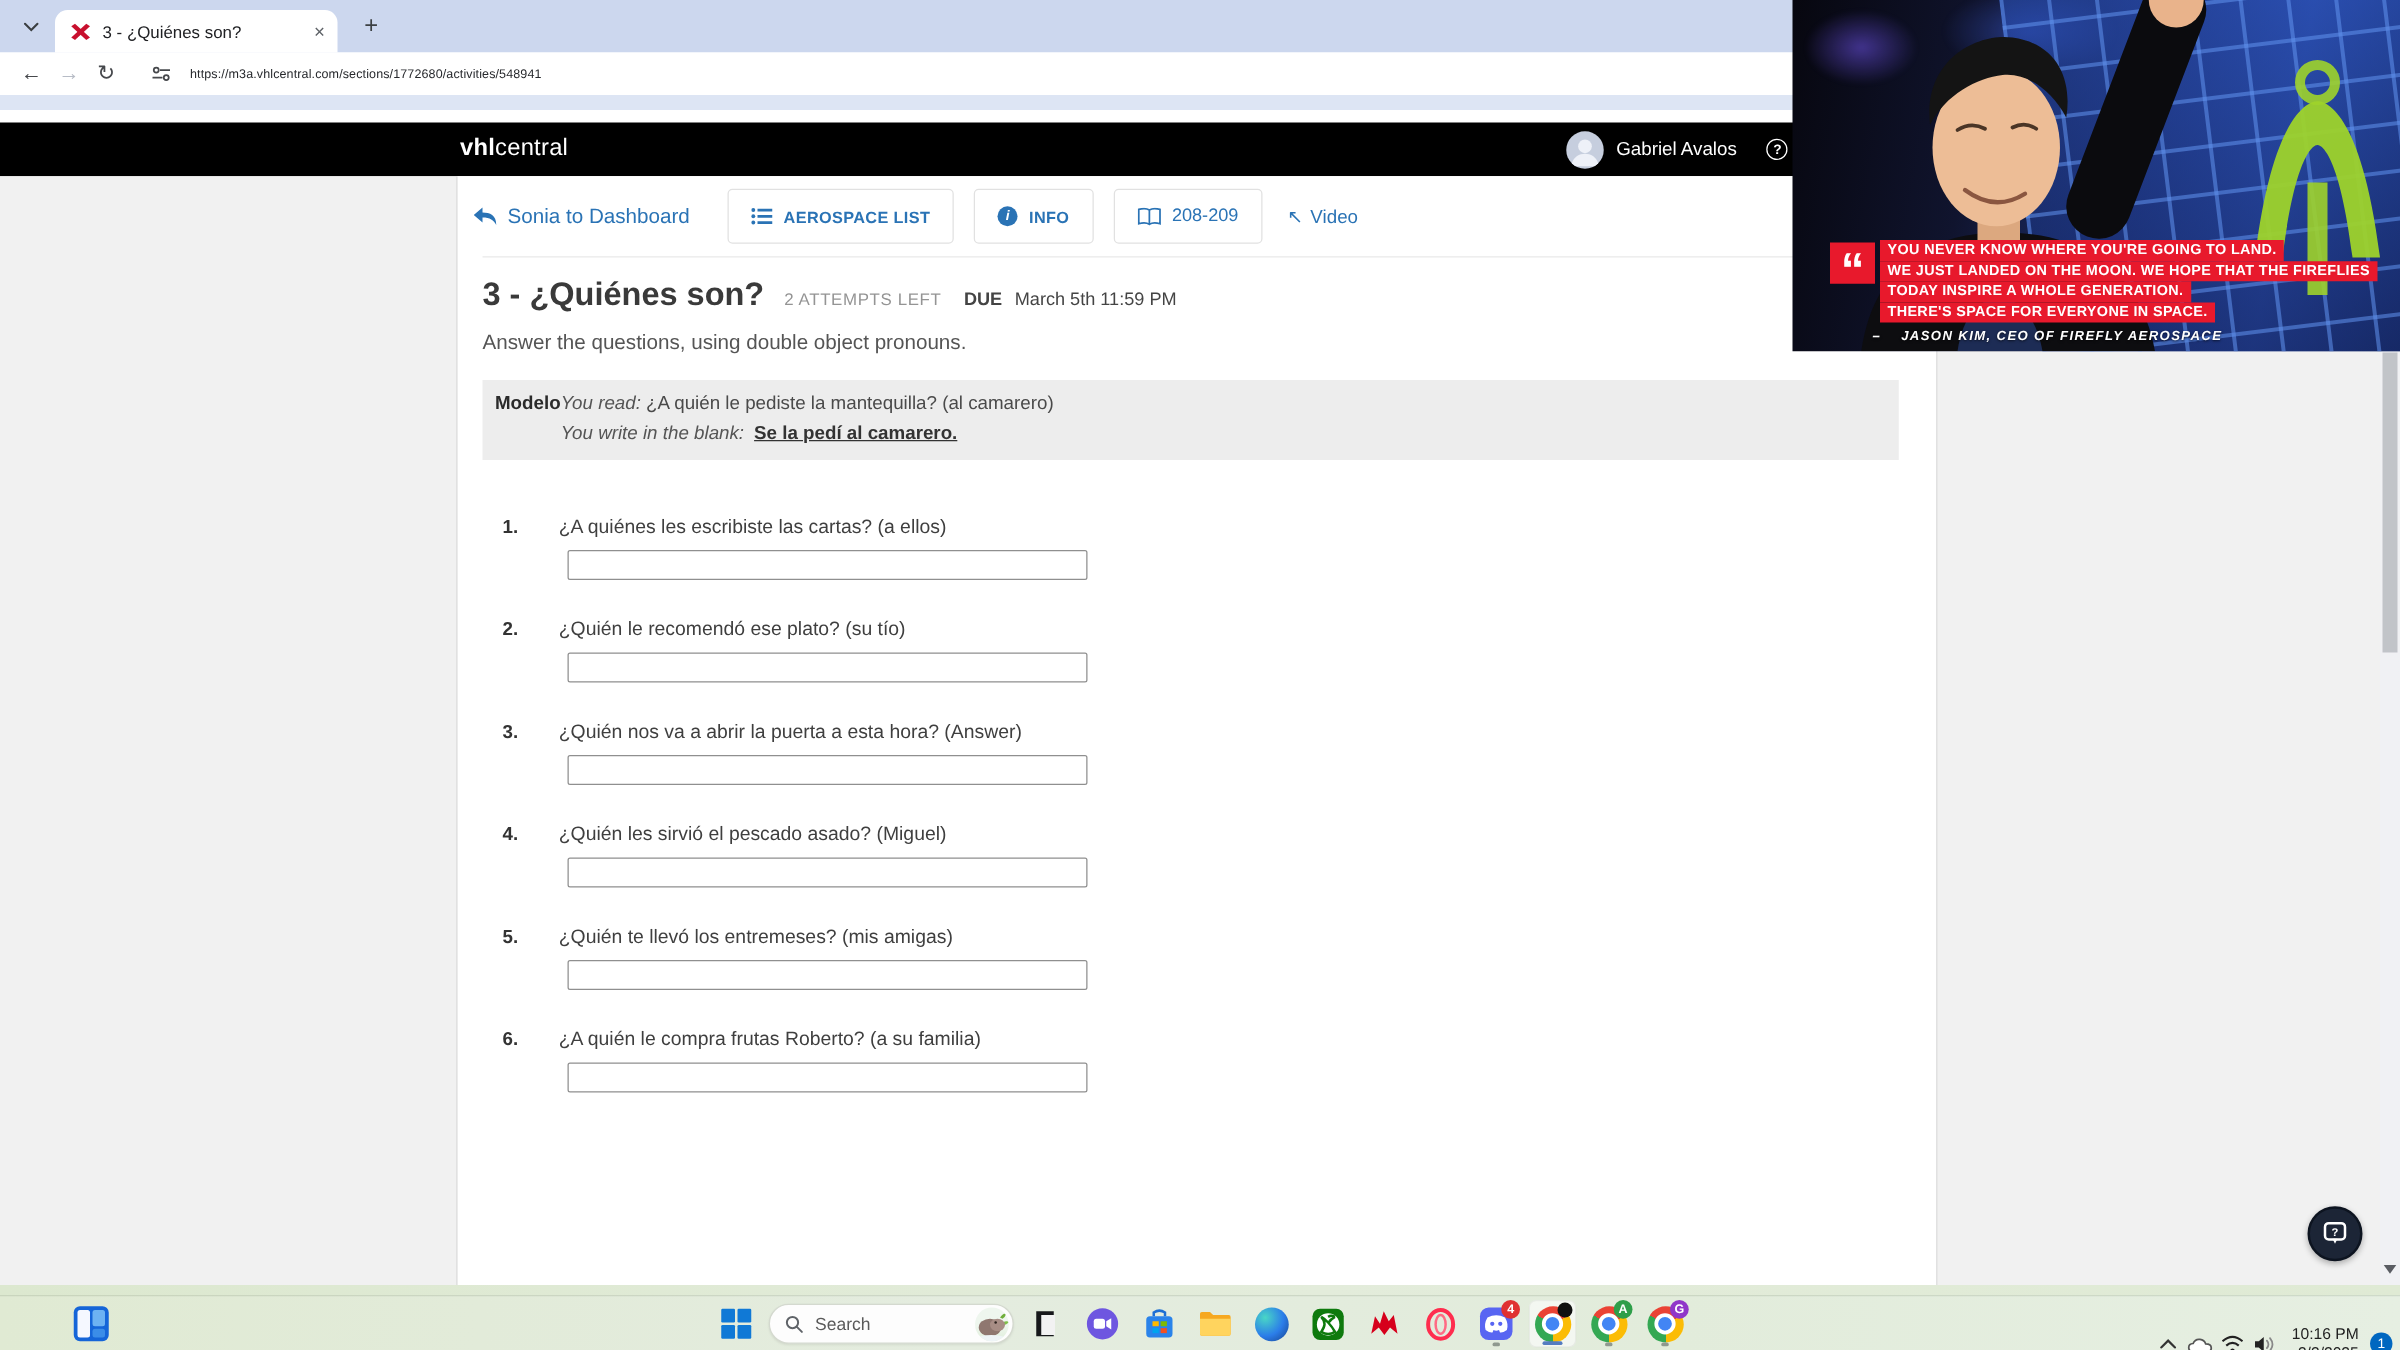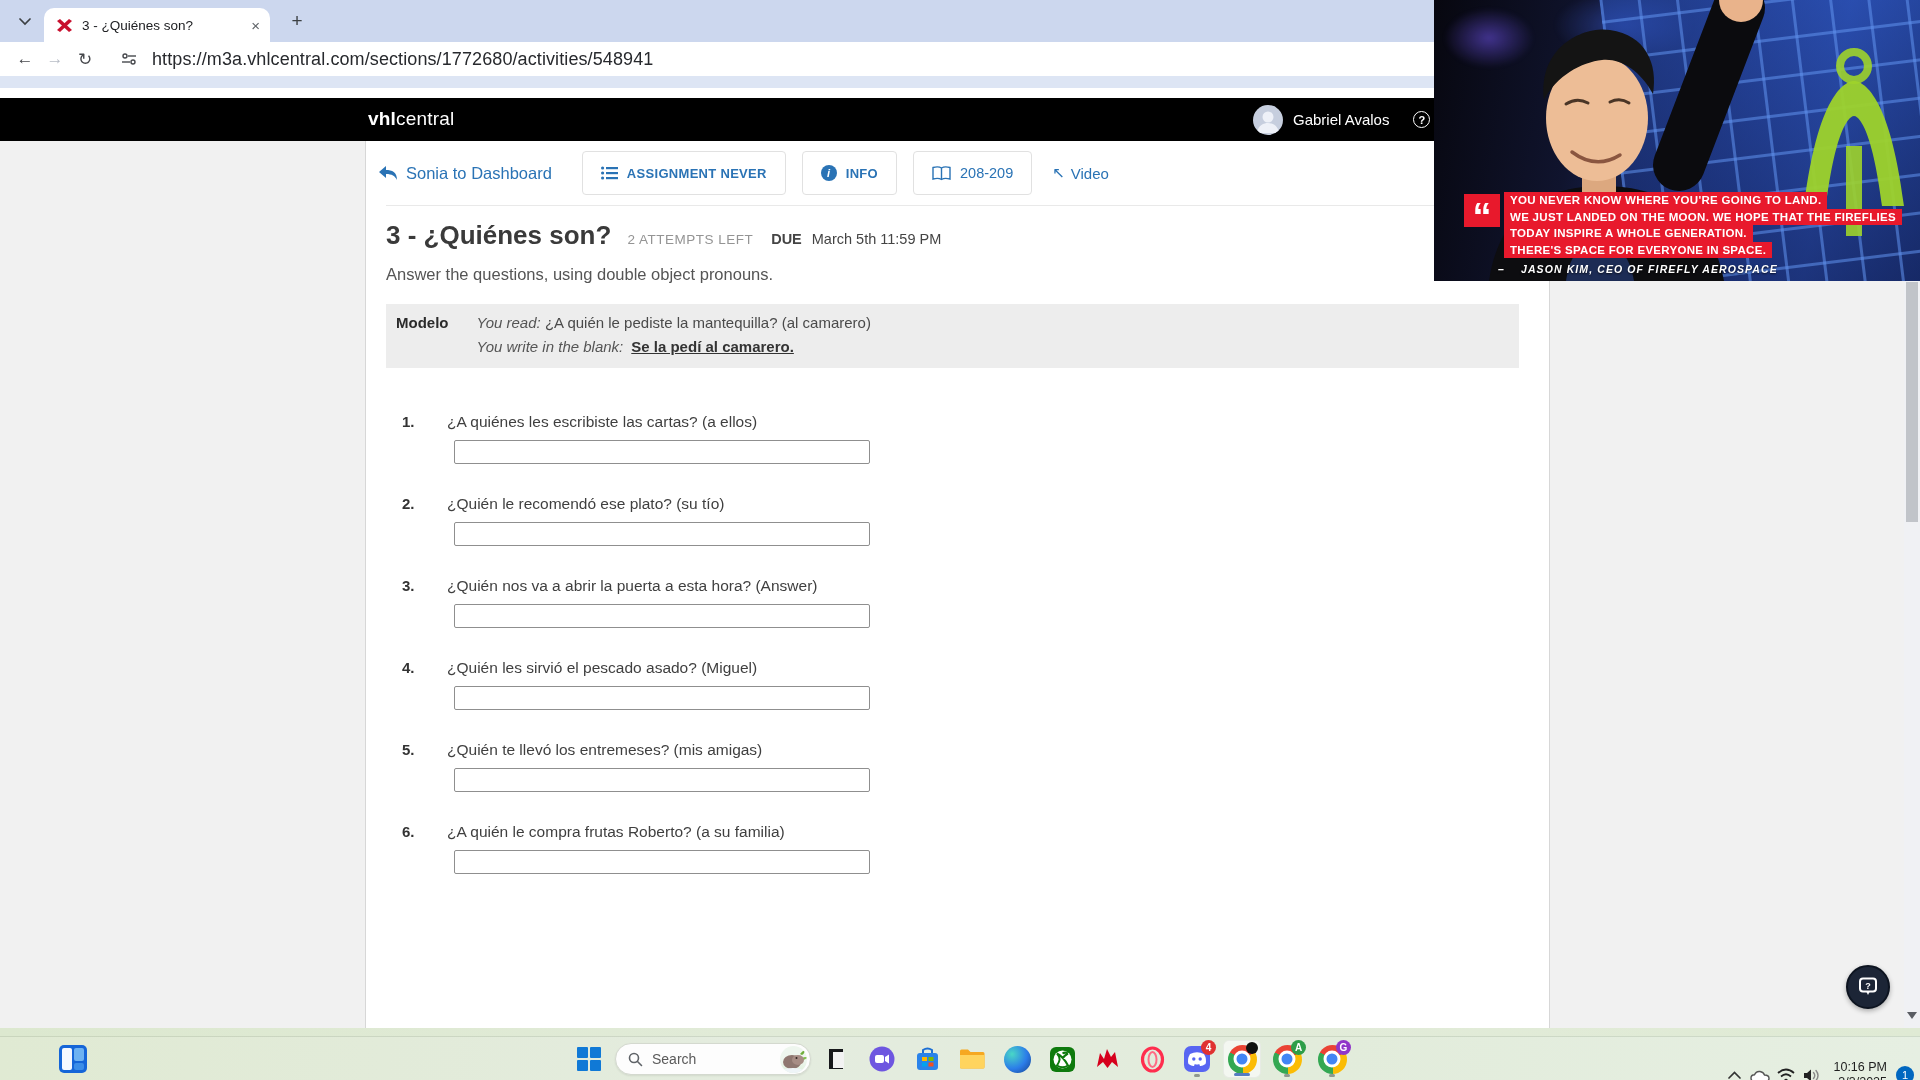--- a/index.html
+++ b/index.html
@@ -12,21 +12,21 @@
   .tab { position:absolute; left:44px; top:8px; width:226px; height:34px; background:#fff; border-radius:10px 10px 0 0; display:flex; align-items:center; padding:0 10px 0 12px; }
   .tab-favicon { width:17px; height:17px; margin-right:9px; flex:0 0 auto; }
   .tab-title { font-size:13.5px; color:#202124; white-space:nowrap; overflow:hidden; text-overflow:ellipsis; flex:1; }
   .tab-close { font-size:15px; color:#5f6368; margin-left:8px; cursor:default; }
   .new-tab { position:absolute; left:284px; top:8px; width:26px; height:26px; font-size:19px; color:#3c4043; display:flex; align-items:center; justify-content:center; }
   .toolbar { position:absolute; left:0; top:42px; width:1920px; height:34px; background:#fff; display:flex; align-items:center; }
   .nav-ico { width:30px; height:30px; display:flex; align-items:center; justify-content:center; font-size:17px; color:#46484c; }
   .nav-ico.back { margin-left:10px; }
   .nav-ico.fwd { color:#b7bcc6; }
   .siteinfo { width:26px; height:26px; margin-left:16px; display:flex; align-items:center; justify-content:center; }
-  .url-text { font-size:18px; color:#27292d; margin-left:10px; letter-spacing:.1px; }
+  .url-text { font-size:10px; color:#27292d; margin-left:10px; letter-spacing:.1px; }
   .chrome-strip { position:absolute; left:0; top:76px; width:1920px; height:12px; background:#dde5f4; }
   .page-white-strip { position:absolute; left:0; top:88px; width:1920px; height:10px; background:#ffffff; }
 
   
   .vhl-header { position:absolute; left:0; top:98px; width:1920px; height:43px; background:#000; }
   .brand { position:absolute; left:368px; top:10px; color:#fff; font-size:19px; letter-spacing:.2px; }
   .brand b { font-weight:bold; }
   .user-group { position:absolute; left:1253px; top:6px; height:31px; display:flex; align-items:center; gap:10px; color:#fff; }
   .avatar { width:30px; height:30px; border-radius:50%; background:#c6cede; overflow:hidden; flex:0 0 auto; }
   .user-name { font-size:15px; }
@@ -48,21 +48,21 @@
   .video-arrow { font-size:15px; }
   .nav-divider { border-bottom:1px solid #e9e9e9; margin:10px 0 0 20px; }
 
   .title-row { display:flex; align-items:baseline; gap:16px; margin:14px 0 0 20px; }
   .a-title { font-size:26px; font-weight:bold; color:#3a3a3a; }
   .attempts { font-size:13.5px; color:#949494; letter-spacing:.5px; }
   .due-label { font-size:14.5px; font-weight:bold; color:#444; margin-left:2px; }
   .due-date { font-size:14.5px; color:#444; margin-left:-6px; }
   .instructions { margin:14px 0 0 20px; font-size:16.5px; color:#555; }
 
-  .modelo { margin:20px 30px 0 20px; background:#ededed; padding:10px 16px 12px 10px; display:flex; gap:28px; font-size:15px; }
+  .modelo { margin:20px 30px 0 20px; background:#ededed; padding:10px 16px 12px 10px; display:flex; gap:0; font-size:15px; }
   .modelo-label { font-weight:bold; color:#2b2b2b; min-width:52px; }
   .modelo-lines { display:flex; flex-direction:column; gap:6px; color:#4a4a4a; line-height:18px; }
   .m-it { font-style:italic; color:#555;text-align:right; }
   .m-answer { font-weight:bold; text-decoration:underline; color:#333; margin-left:8px; }
 
   .questions { margin-top:44px; }
   .q { display:flex; margin:0 0 30px 36px; }
   .q-num { width:45px; font-weight:bold; font-size:15px; color:#333; padding-top:1px; }
   .q-text { font-size:15.5px; color:#3f3f3f; line-height:19px; }
   .q-input { display:block; margin:9px 0 0 7px; width:416px; height:24px; border:1px solid #8f8f8f; border-radius:2px; background:#fff; padding:0 5px; font-size:14px; font-family:"Liberation Sans",sans-serif; }
@@ -184,21 +184,21 @@
       </span>
       <span class="btn first">
         <svg width="17" height="14" viewBox="0 0 17 14">
             <circle cx="1.6" cy="2" r="1.6" fill="#2a73b5"></circle>
             <circle cx="1.6" cy="7" r="1.6" fill="#2a73b5"></circle>
             <circle cx="1.6" cy="12" r="1.6" fill="#2a73b5"></circle>
             <rect x="5" y="1" width="12" height="2.2" fill="#2a73b5"></rect>
             <rect x="5" y="6" width="12" height="2.2" fill="#2a73b5"></rect>
             <rect x="5" y="11" width="12" height="2.2" fill="#2a73b5"></rect>
           </svg>
-        <span>ASSIGNMENT NEVER</span>
+        <span>AEROSPACE LIST</span>
       </span>
       <span class="btn">
         <span class="info-circle">i</span>
         <span>INFO</span>
       </span>
       <span class="btn pages">
         <svg width="19" height="15" viewBox="0 0 19 15">
             <path d="M9.5,2 C7.5,0.7 4,0.7 1,1.5 L1,13 C4,12.2 7.5,12.2 9.5,13.5 C11.5,12.2 15,12.2 18,13 L18,1.5 C15,0.7 11.5,0.7 9.5,2 Z M9.5,2 L9.5,13.5" fill="none" stroke="#2a73b5" stroke-width="1.4"></path>
           </svg>
         <span>208-209</span>

